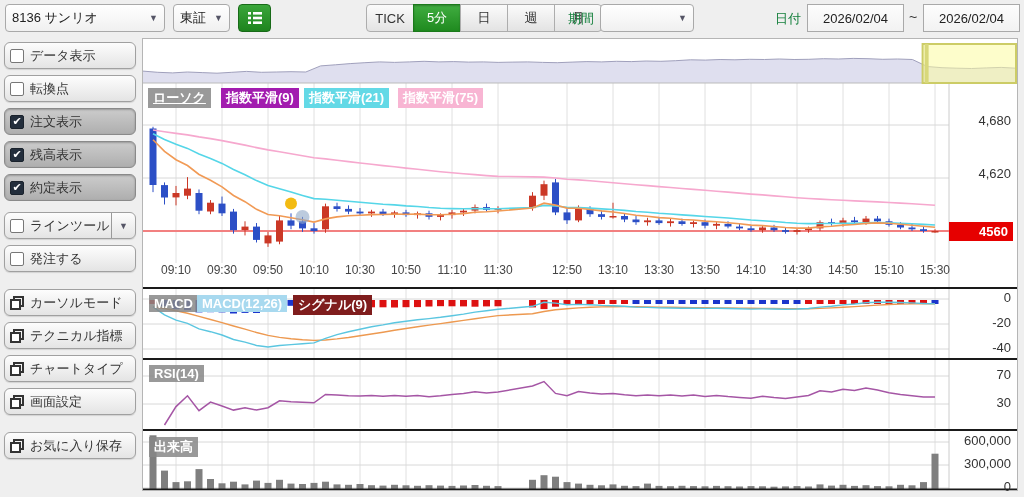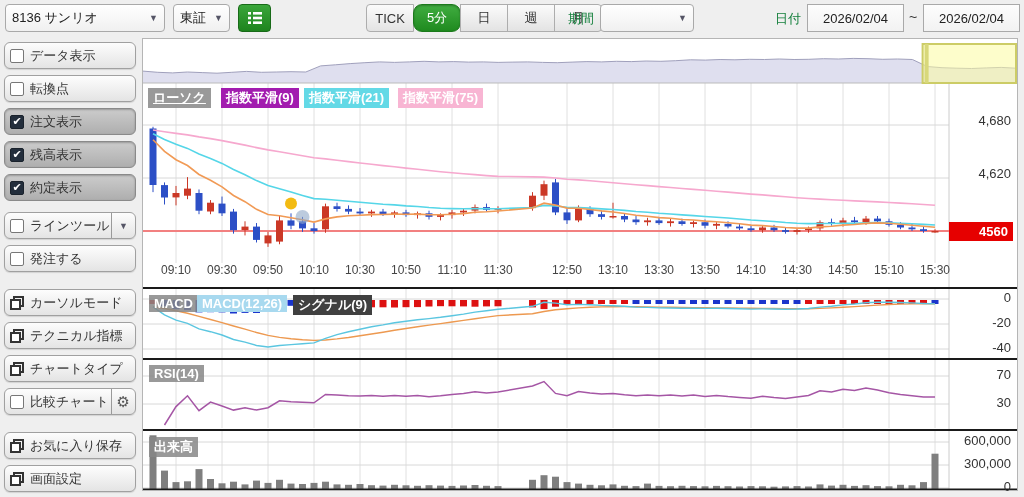--- a/index.html
+++ b/index.html
@@ -15,21 +15,21 @@
   .select .caret { margin-left:auto; font-size:9px; color:#556; padding-left:6px; }
   .greenbtn { background:linear-gradient(#3aa53a,#1e841e); border:1px solid #186a18; border-radius:4px;
     display:flex; align-items:center; justify-content:center; cursor:pointer; }
   .seg { position:absolute; top:4px; display:flex; }
   .seg button { width:48px; height:28px; border:1px solid #adadad; margin-left:-1px;
     background:linear-gradient(#fbfbfb,#e3e3e3); font-size:13px; color:#333; cursor:pointer;
     font-family:inherit; }
   .seg button:first-child { border-radius:4px 0 0 4px; margin-left:0; }
   .seg button:last-child { border-radius:0 4px 4px 0; }
   .seg button.active { background:linear-gradient(#40ad40,#1f8a1f); color:#fff; border-color:#1b7a1b;
-    box-shadow:inset 0 1px 2px rgba(0,0,0,.25);border-radius:9px; }
+    box-shadow:inset 0 1px 2px rgba(0,0,0,.25); }
   .tb-label { position:absolute; top:10px; font-size:13px; color:#15803d; }
   .dateinput { background:linear-gradient(#fdfdfd,#f2f2f2); border:1px solid #a9a9a9; border-radius:0;
     display:flex; align-items:center; justify-content:center; font-size:13px; color:#222; }
   .tilde { position:absolute; top:9px; font-size:14px; color:#333; }
 
   
   .sidebar { position:absolute; left:0; top:38px; width:140px; height:459px; padding:4px 0 0 4px; }
   .sbtn { width:132px; height:27px; margin-bottom:6px; border:1px solid #a0a0a0; border-radius:6px;
     background:linear-gradient(#fdfdfd,#e4e4e4); box-shadow:0 1px 1px rgba(0,0,0,.12);
     display:flex; align-items:center; padding:0 5px; font-size:13px; color:#333; cursor:pointer;
@@ -53,21 +53,21 @@
     border:1px solid #b5b5b5; }
   .chart svg { position:absolute; left:0; top:0; }
   .layer { position:absolute; left:0; top:0; width:100%; height:100%; pointer-events:none; }
   .badge { position:absolute; font-size:13px; font-weight:bold; color:#fff; padding:1px 5px;
     white-space:nowrap; }
   .badge-gray   { background:rgba(135,135,135,.85); }
   .badge-orange { background:#a21caf; }
   .badge-cyan   { background:#63d9e6; }
   .badge-pink   { background:#f8b5d3; }
   .badge-lblue  { background:#a8d9ef; }
-  .badge-salmon { background:#404040; }
+  .badge-salmon { background:#7f1d1d; }
   .axlabel { position:absolute; left:808px; width:60px; text-align:right; font-size:13px; color:#333;
     white-space:nowrap; }
   .cpbadge { position:absolute; left:806px; width:64px; height:19px; background:#e60000; color:#fff;
     font-size:13px; font-weight:bold; text-align:right; padding:2px 5px 0 0; }
   .timelabel { position:absolute; width:44px; text-align:center; font-size:12px; color:#444;
     white-space:nowrap; }
 </style>
 </head>
 <body>
 
@@ -163,41 +163,36 @@
     <button class="sbtn">
       <span class="winicon">
         <svg width="14" height="14" viewBox="0 0 14 14">
             <rect x="4" y="1" width="9" height="9" fill="none" stroke="#333" stroke-width="2"></rect>
             <rect x="1" y="4" width="9" height="9" fill="#fff" stroke="#333" stroke-width="2"></rect>
           </svg>
       </span>
       <span>チャートタイプ</span>
     </button>
     <button class="sbtn">
-      <span class="cb"></span>
-      <span>比較チャート</span>
-      <span class="gear">⚙</span>
+      <span class="winicon">
+        <svg width="14" height="14" viewBox="0 0 14 14">
+            <rect x="4" y="1" width="9" height="9" fill="none" stroke="#333" stroke-width="2"></rect>
+            <rect x="1" y="4" width="9" height="9" fill="#fff" stroke="#333" stroke-width="2"></rect>
+          </svg>
+      </span>
+      <span>画面設定</span>
     </button>
     <button class="sbtn grp2">
       <span class="winicon">
         <svg width="14" height="14" viewBox="0 0 14 14">
             <rect x="4" y="1" width="9" height="9" fill="none" stroke="#333" stroke-width="2"></rect>
             <rect x="1" y="4" width="9" height="9" fill="#fff" stroke="#333" stroke-width="2"></rect>
           </svg>
       </span>
       <span>お気に入り保存</span>
-    </button>
-    <button class="sbtn">
-      <span class="winicon">
-        <svg width="14" height="14" viewBox="0 0 14 14">
-            <rect x="4" y="1" width="9" height="9" fill="none" stroke="#333" stroke-width="2"></rect>
-            <rect x="1" y="4" width="9" height="9" fill="#fff" stroke="#333" stroke-width="2"></rect>
-          </svg>
-      </span>
-      <span>画面設定</span>
     </button>
   </div>
 
   <div class="chart">
     <svg id="chart-svg" width="874" height="451">
         <line x1="33" y1="44" x2="33" y2="224" stroke="#e0e0e0" stroke-width="1"></line>
         <line x1="33" y1="249" x2="33" y2="319" stroke="#e0e0e0" stroke-width="1"></line>
         <line x1="33" y1="321" x2="33" y2="389" stroke="#e0e0e0" stroke-width="1"></line>
         <line x1="33" y1="392" x2="33" y2="450" stroke="#e0e0e0" stroke-width="1"></line>
         <line x1="79" y1="44" x2="79" y2="224" stroke="#e0e0e0" stroke-width="1"></line>

